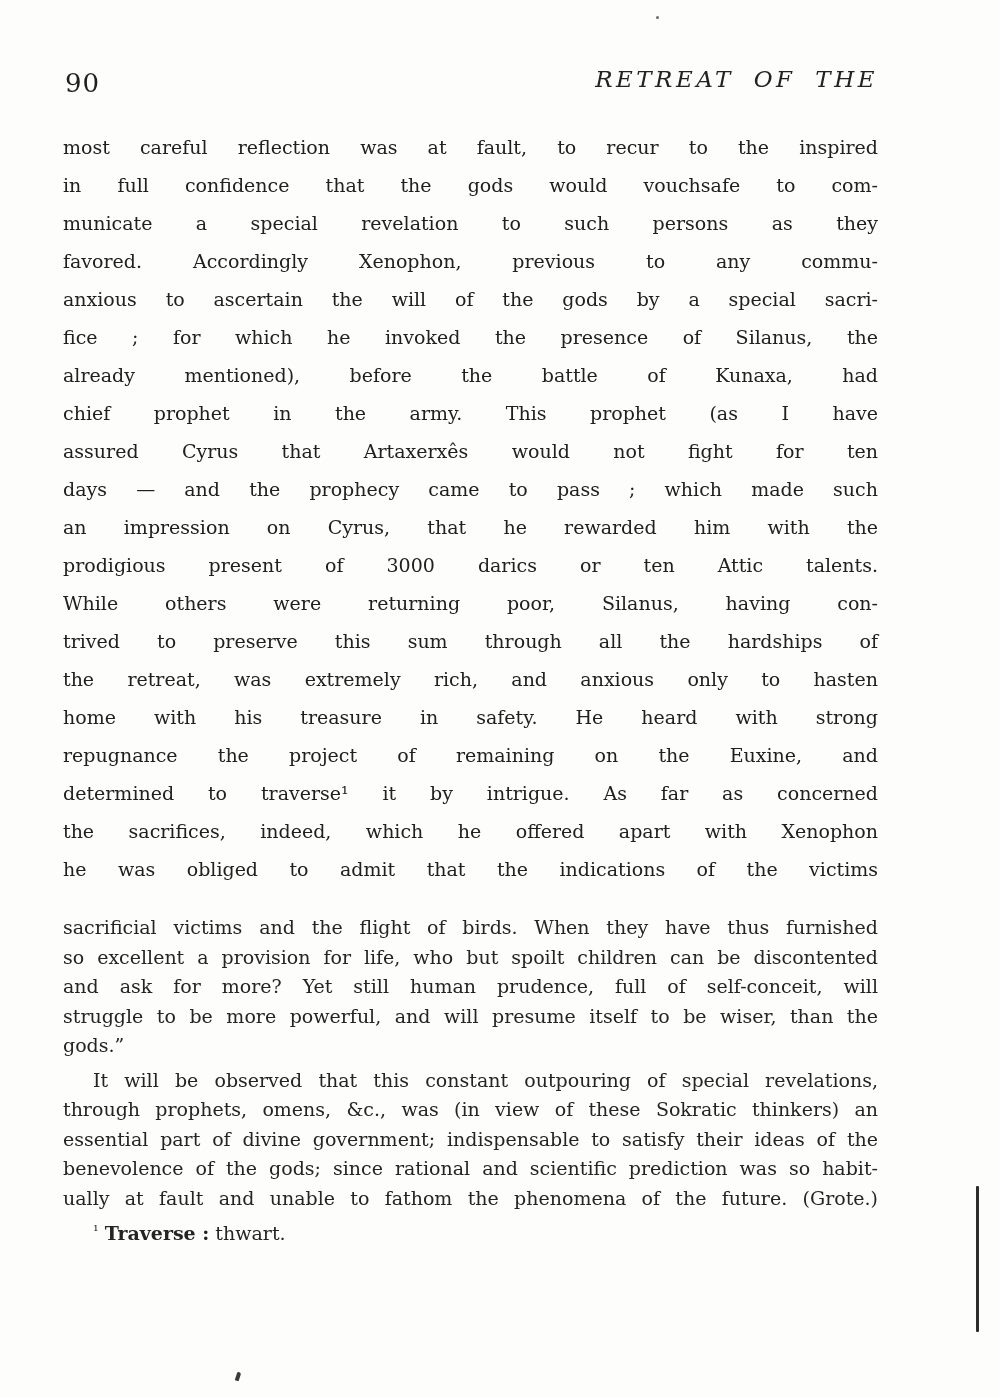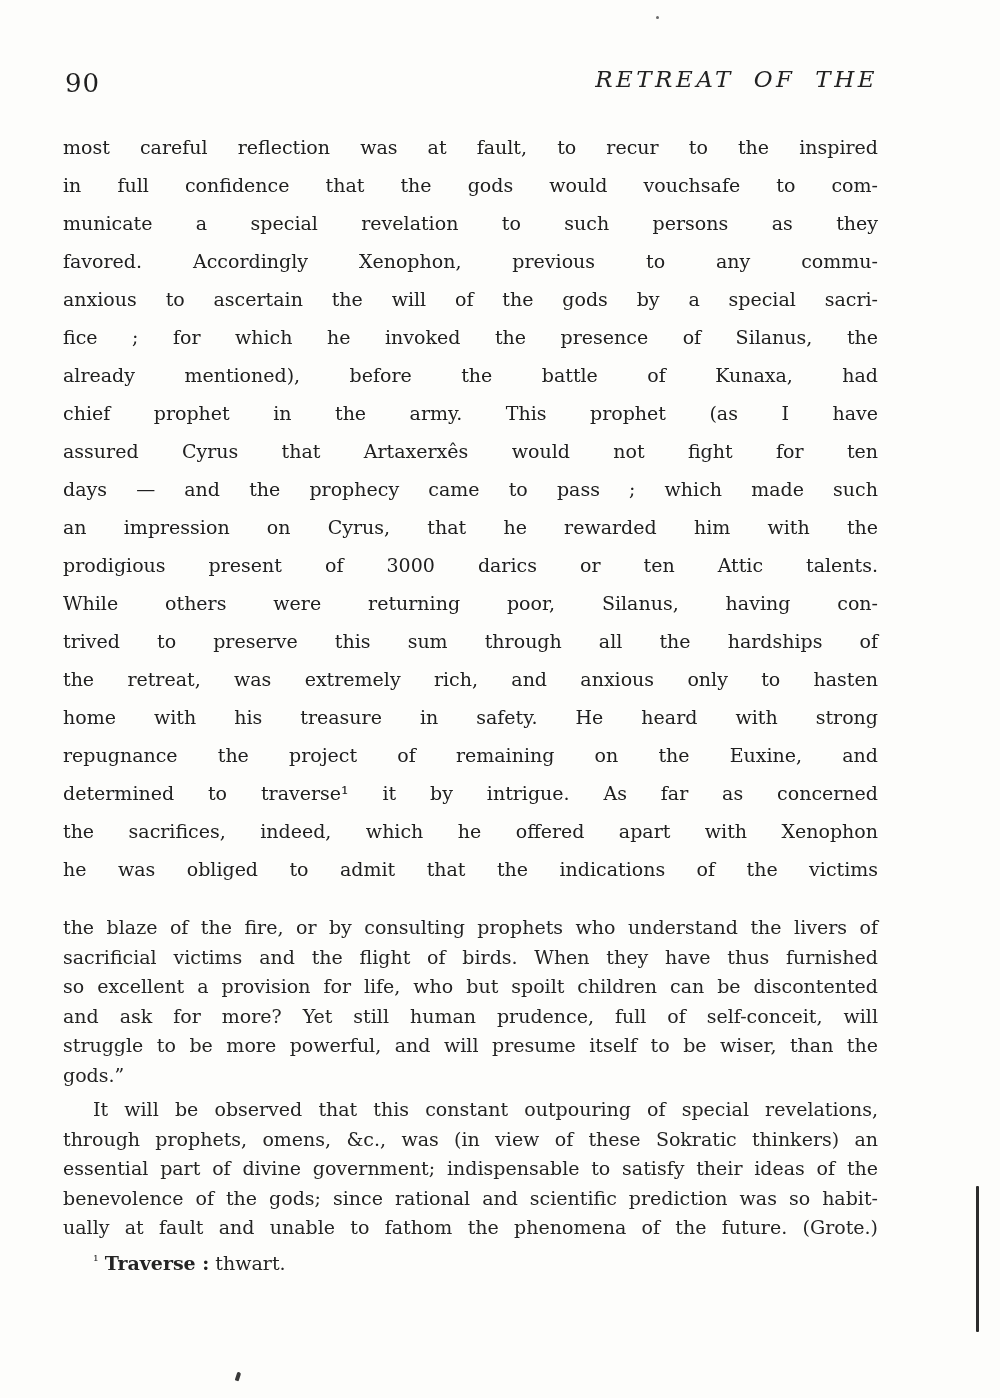--- a/index.html
+++ b/index.html
@@ -146,21 +146,20 @@
         <div class="body-line">home with his treasure in safety.  He heard with strong</div>
         <div class="body-line">repugnance the project of remaining on the Euxine, and</div>
         <div class="body-line">determined to traverse¹ it by intrigue.  As far as concerned</div>
         <div class="body-line">the sacrifices, indeed, which he offered apart with Xenophon</div>
         <div class="body-line">he was obliged to admit that the indications of the victims</div>
       </div>
 
     <div class="footnotes">
 
       <div class="fn-block fn1">
-          <div class="fn-line">the blaze of the fire, or by consulting prophets who understand the livers of</div>
           <div class="fn-line">sacrificial victims and the flight of birds.  When they have thus furnished</div>
           <div class="fn-line">so excellent a provision for life, who but spoilt children can be discontented</div>
           <div class="fn-line">and ask for more?  Yet still human prudence, full of self-conceit, will</div>
           <div class="fn-line">struggle to be more powerful, and will presume itself to be wiser, than the</div>
           <div class="fn-line">gods.”</div>
         </div>
 
       <div class="fn-block fn2">
           <div class="fn-line">It will be observed that this constant outpouring of special revelations,</div>
           <div class="fn-line">through prophets, omens, &amp;c., was (in view of these Sokratic thinkers) an</div>

